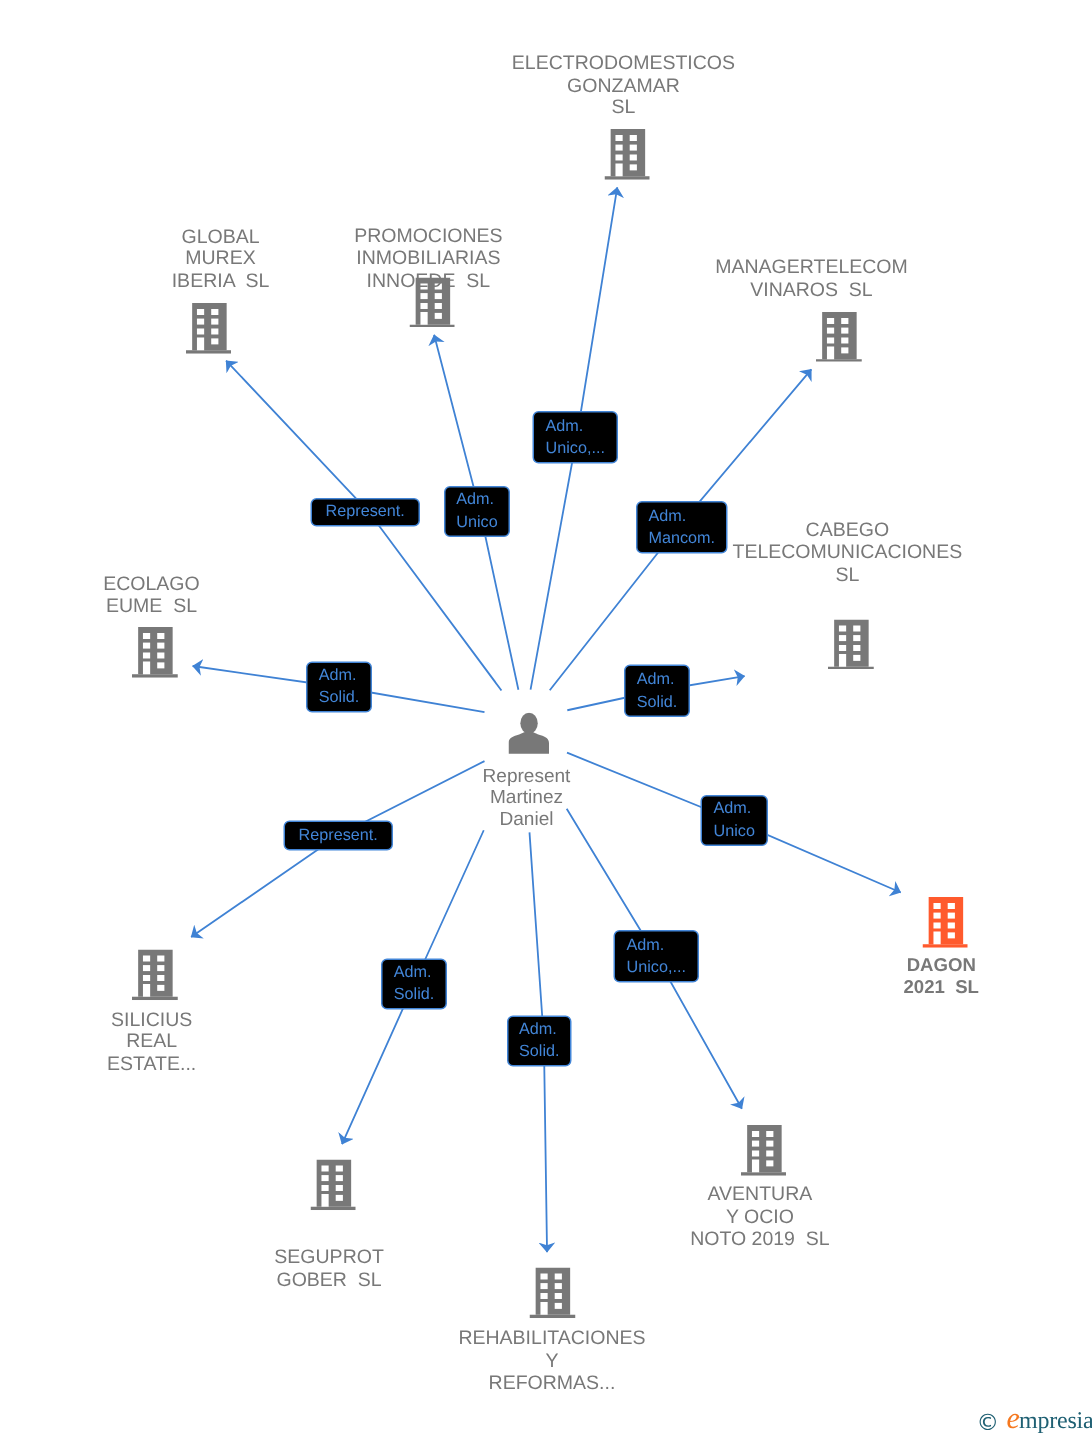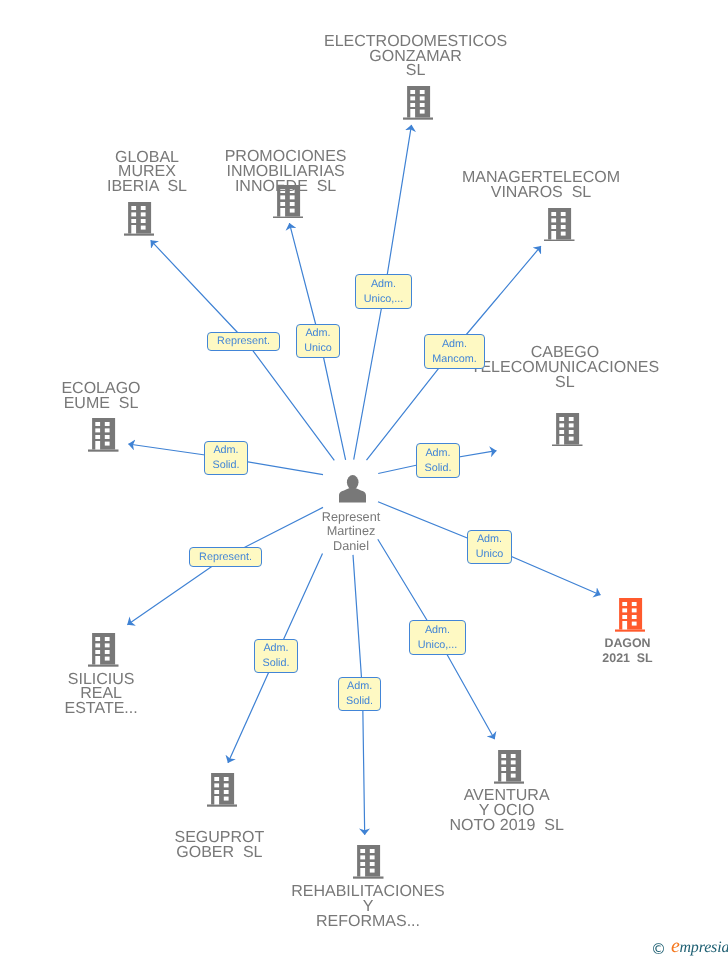--- a/index.html
+++ b/index.html
@@ -9,32 +9,32 @@
   body{width:728px;height:960px;background:#ffffff;overflow:hidden;
        font-family:"Liberation Sans",sans-serif;position:relative;}
   #stage{position:absolute;left:0;top:0;width:728px;height:960px;}
   svg#edges{position:absolute;left:0;top:0;width:728px;height:960px;}
   .edge{fill:none;stroke:#3f82d4;stroke-width:1.2;}
   .node{position:absolute;left:0;top:0;}
   .node-icon{position:absolute;line-height:0;}
   .node-icon .ico rect,.node-icon .ico ellipse,.node-icon .ico path{fill:currentColor;}
   .node-icon .ico .win{fill:#ffffff;}
   .node-label{position:absolute;width:220px;text-align:center;color:#787878;
-              font-size:16px;line-height:14.85px;white-space:pre-wrap;}
+              font-size:13px;line-height:14.85px;white-space:pre-wrap;}
   .node-label-strong{font-weight:bold;font-size:12.4px;}
   .center-label{width:180px;font-size:12.7px;line-height:14.4px;}
   .edge-label{position:absolute;box-sizing:border-box;display:flex;
-              align-items:center;justify-content:center;text-align:center;
-              border:1.15px solid #4285d7;border-radius:4px;background:#fef9c3;
+              align-items:center;justify-content:center;text-align:left;
+              border:1.15px solid #4285d7;border-radius:4px;background:#000000;
               color:#4285d7;font-size:10.8px;line-height:14.8px;white-space:pre-wrap;}
   .wm{position:absolute;left:651px;top:935px;white-space:nowrap;}
   .wm-c{font-family:"DejaVu Sans",sans-serif;font-size:15px;vertical-align:-1.5px;color:#1f6073;}
   .wm-e{font-family:"Liberation Serif",serif;font-style:italic;font-size:20px;
         margin-left:5px;letter-spacing:-0.5px;color:#f5781f;}
-  .wm-r{font-family:"Liberation Serif",serif;font-style:italic;font-size:16px;
+  .wm-r{font-family:"Liberation Serif",serif;font-size:16px;
         letter-spacing:-0.15px;color:#1f6073;}
 </style>
 </head>
 <body>
 
 <div id="stage">
 
   <svg id="edges" viewBox="0 0 728 960">
     <defs>
       <marker id="arrowhead" viewBox="0 0 6.6 11.2" refX="6.4" refY="5.6" markerWidth="6.6" markerHeight="11.2" markerUnits="userSpaceOnUse" orient="auto">

